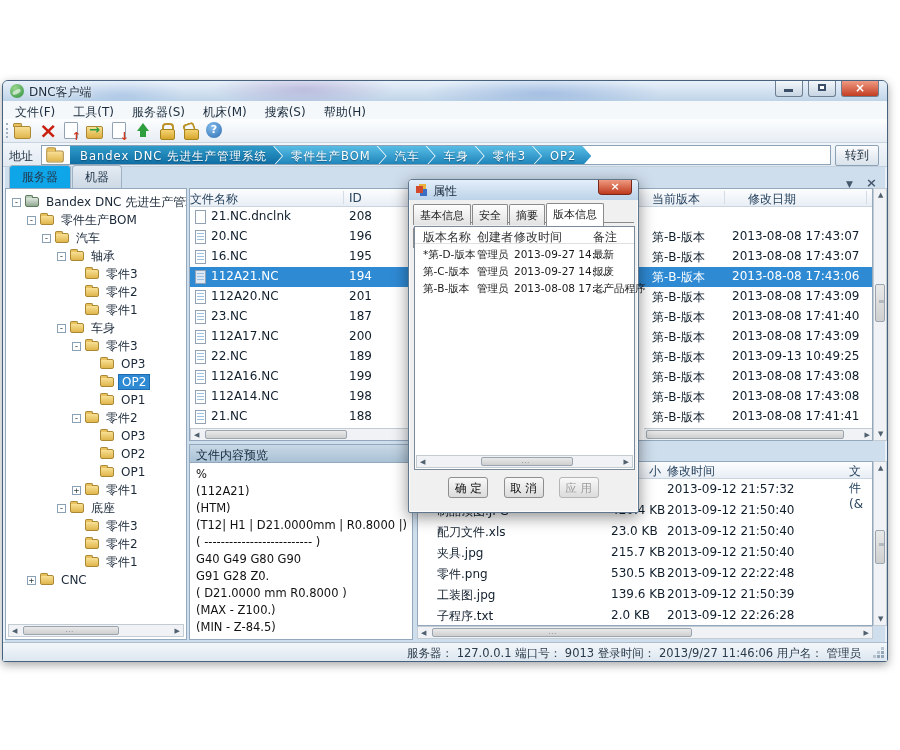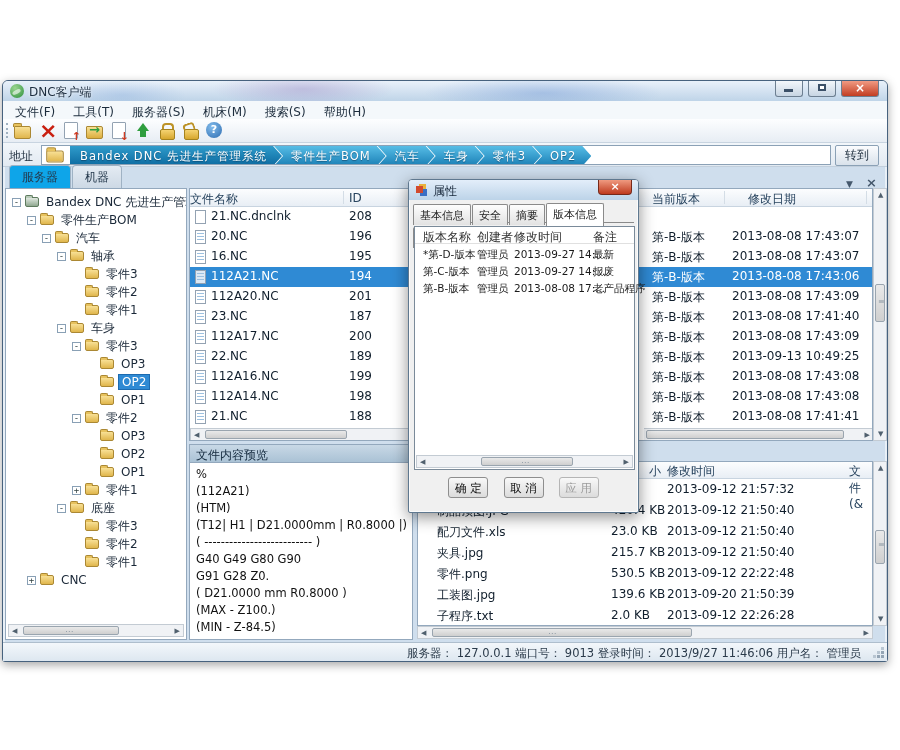--- a/index.html
+++ b/index.html
@@ -523,21 +523,21 @@
 
   <div class="arow" style="top: 84px;">
     <span class="aname">零件.png</span>
     <span class="asize">530.5 KB</span>
     <span class="atime">2013-09-12 22:22:48</span>
   </div>
 
   <div class="arow" style="top: 105px;">
     <span class="aname">工装图.jpg</span>
     <span class="asize">139.6 KB</span>
-    <span class="atime">2013-09-20 21:50:39</span>
+    <span class="atime">2013-09-12 21:50:39</span>
   </div>
 
   <div class="arow" style="top: 126px;">
     <span class="aname">子程序.txt</span>
     <span class="asize">2.0 KB</span>
     <span class="atime">2013-09-12 22:26:28</span>
   </div>
 </div>
   </div>
   <div class="vscroll" style="left:870px; top:380px; height:165px;">

